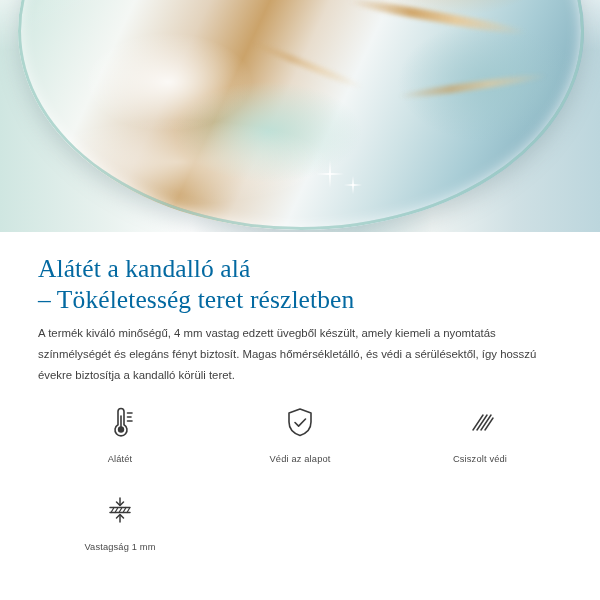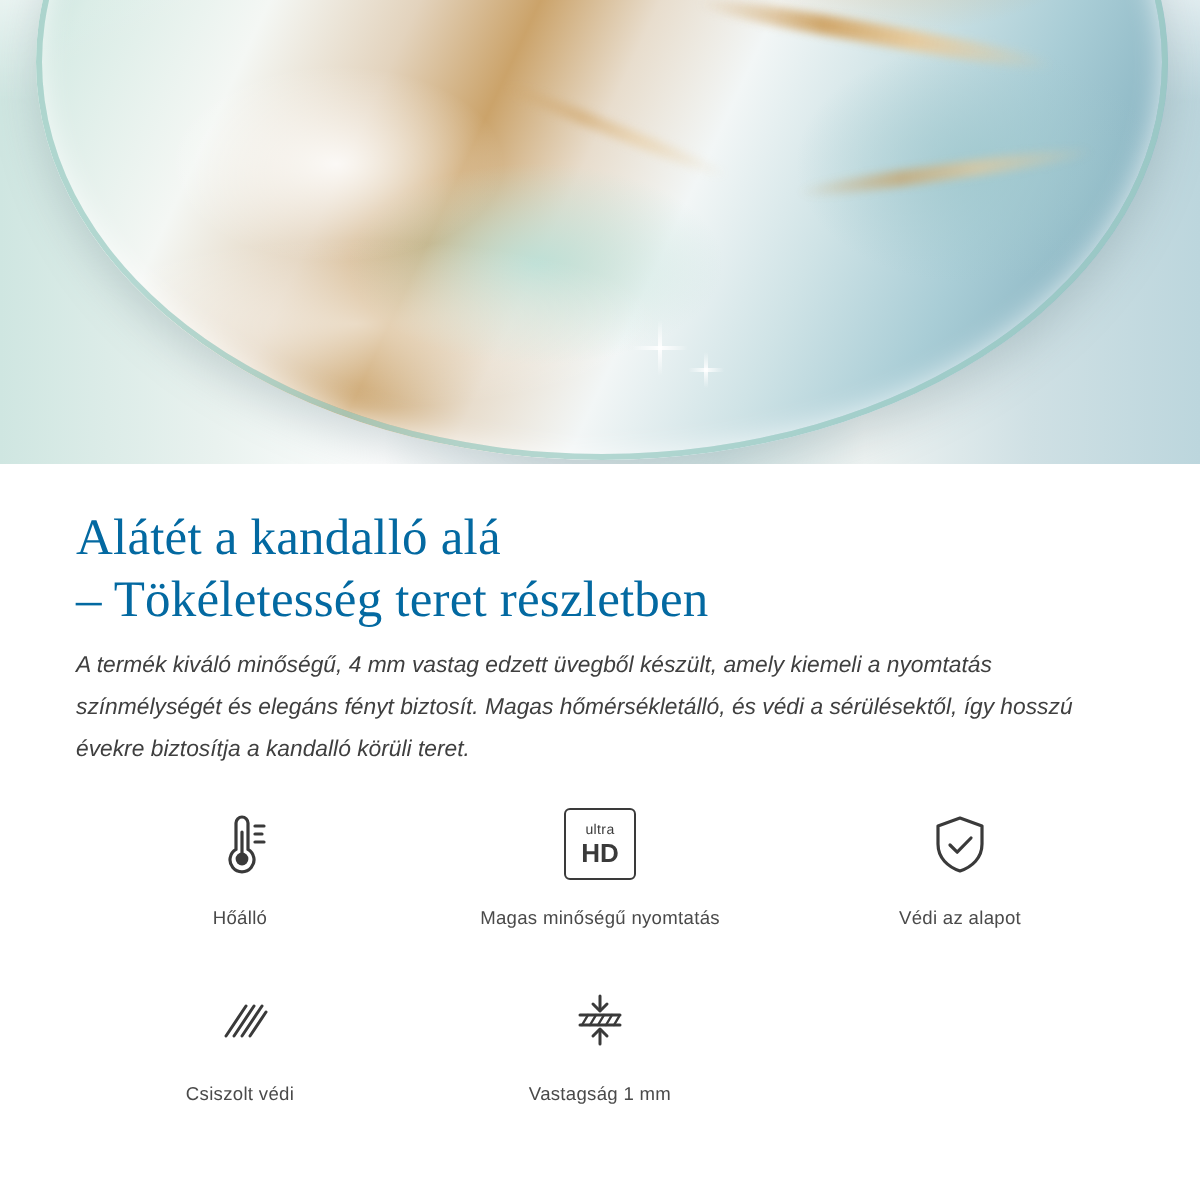--- a/index.html
+++ b/index.html
@@ -114,21 +114,20 @@
 
   
   .body-copy {
     position: absolute;
     left: 38px;
     top: 312px;
     width: 520px;
     font-size: 11.4px;
     line-height: 21px;
     color: #3f3f3f;
-    font-style: italic;
   }
 
   
   .features {
     position: absolute;
     left: 30px;
     top: 398px;
     width: 540px;
     display: grid;
     grid-template-columns: repeat(3, 1fr);
@@ -210,32 +209,23 @@
       <div class="feature-icon">
         <svg width="40" height="40" viewBox="0 0 40 40" fill="none" stroke="#3a3a3a" stroke-width="1.6" stroke-linecap="round">
           <path d="M18 9.5a3 3 0 0 1 6 0v13.2a6 6 0 1 1-6 0V9.5z"></path>
           <circle cx="21" cy="27.5" r="3.2" fill="#3a3a3a" stroke="none"></circle>
           <line x1="21" y1="14" x2="21" y2="25"></line>
           <line x1="27.5" y1="11" x2="32" y2="11"></line>
           <line x1="27.5" y1="15" x2="31" y2="15"></line>
           <line x1="27.5" y1="19" x2="32" y2="19"></line>
         </svg>
       </div>
-      <div class="feature-label">Hőálló</div>
-    </div>
-
-    <div class="feature">
-      <div class="feature-icon">
-        <div class="hd-badge">
-          <span class="hd-top">ultra</span>
-          <span class="hd-bottom">HD</span>
-        </div>
-      </div>
-      <div class="feature-label">Magas minőségű nyomtatás</div>
-    </div>
+      <div class="feature-label">Alátét</div>
+    </div>
+
 
     <div class="feature">
       <div class="feature-icon">
         <svg width="40" height="40" viewBox="0 0 40 40" fill="none" stroke="#3a3a3a" stroke-width="1.6" stroke-linecap="round" stroke-linejoin="round">
           <path d="M20 7l11 4v9c0 7-5 11.5-11 13.5C14 31.5 9 27 9 20v-9l11-4z"></path>
           <path d="M15 20.5l3.6 3.6L25.5 17"></path>
         </svg>
       </div>
       <div class="feature-label">Védi az alapot</div>
     </div>

